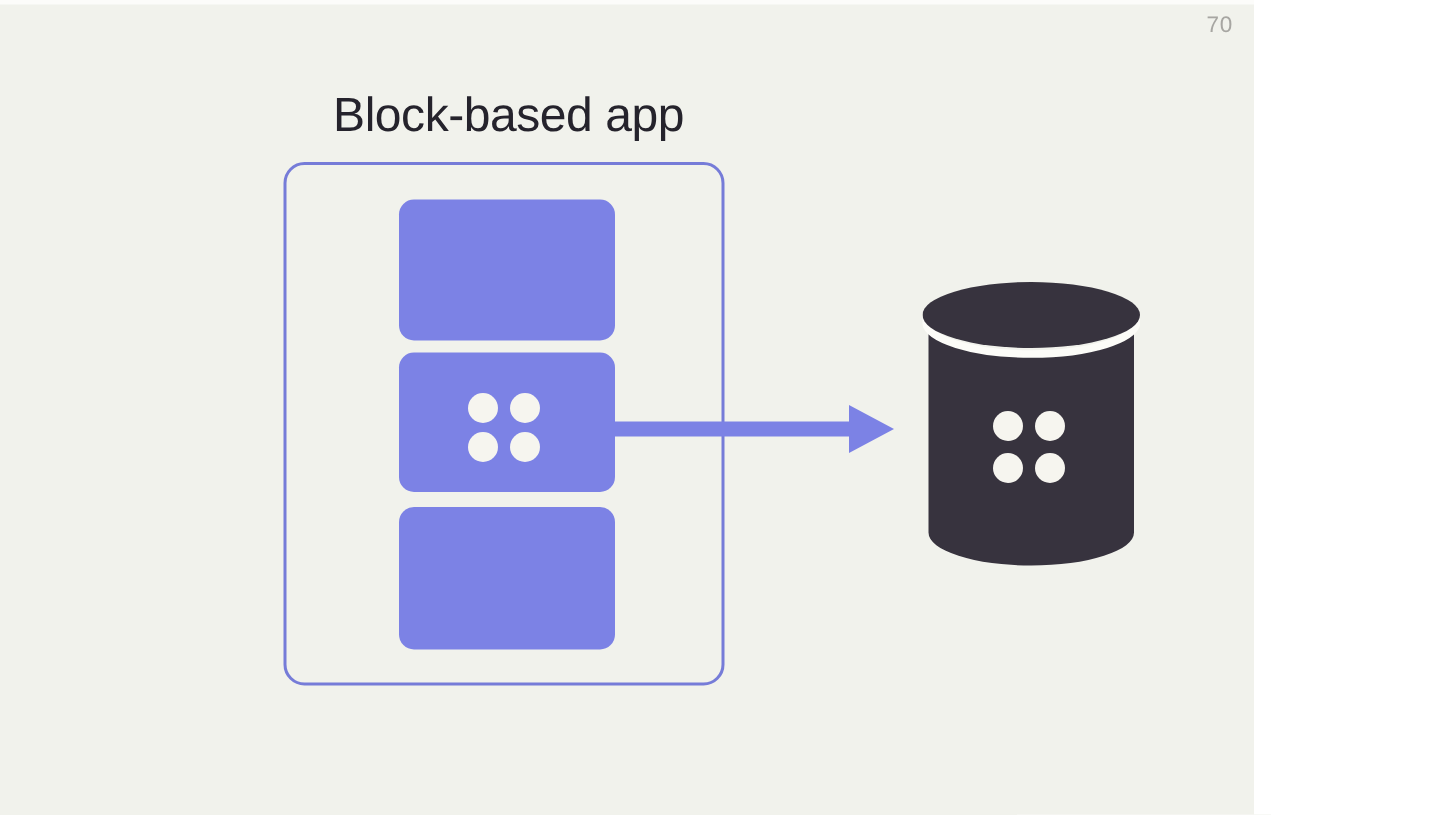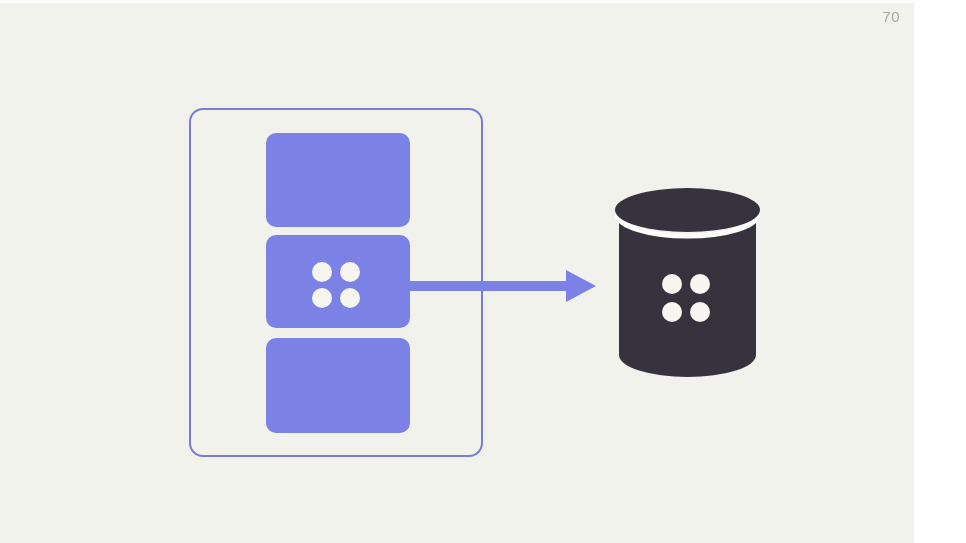--- a/index.html
+++ b/index.html
@@ -11,21 +11,21 @@
     --dot-cream:#f6f5ef;
     --bg:#f1f2ec;
   }
   html,body{margin:0;padding:0;}
   body{
     font-family:"Liberation Sans", sans-serif;
     background:#ffffff;
   }
   .stage{
     position:relative;
-    width:914px;height:543px;
+    width:836px;height:543px;
     background:var(--bg);
     overflow:hidden;
   }
   .top-strip{
     position:absolute;left:0;top:0;width:966px;height:3px;
     background:rgba(255,255,255,.75);
   }
   .page-number{
     position:absolute;top:8px;right:14px;
     font-size:15px;color:var(--page-number-gray);
@@ -89,20 +89,21 @@
   }
 </style>
 </head>
 <body>
 
 <div class="stage">
   <div class="top-strip"></div>
 
   <div class="page-number">70</div>
 
+  <div class="diagram-title title-app">Block-based app</div>
 
 
   <div class="app-container"></div>
 
   <div class="app-block block-1"></div>
 
   <div class="app-block block-2 block-dots">
     <span class="dot"></span>
     <span class="dot"></span>
     <span class="dot"></span>

